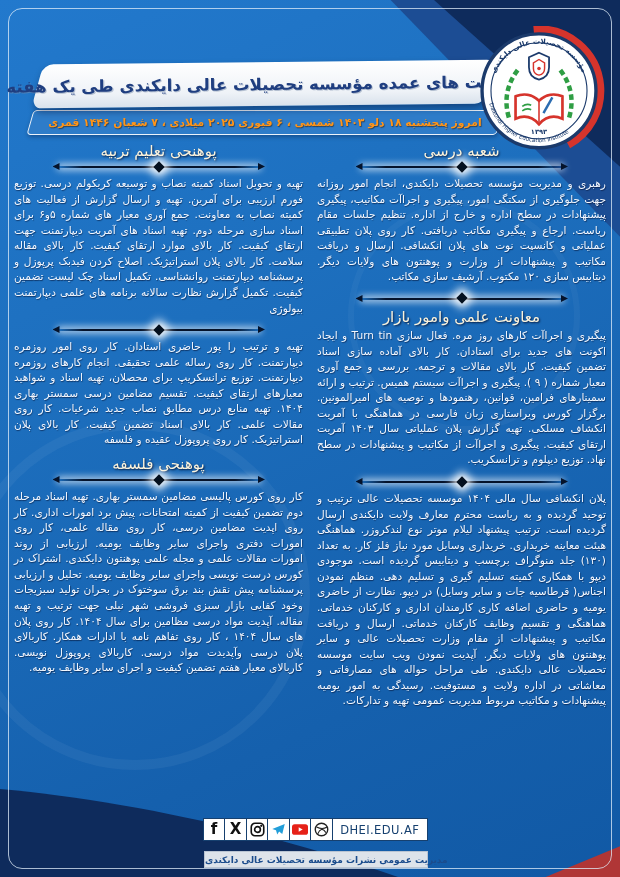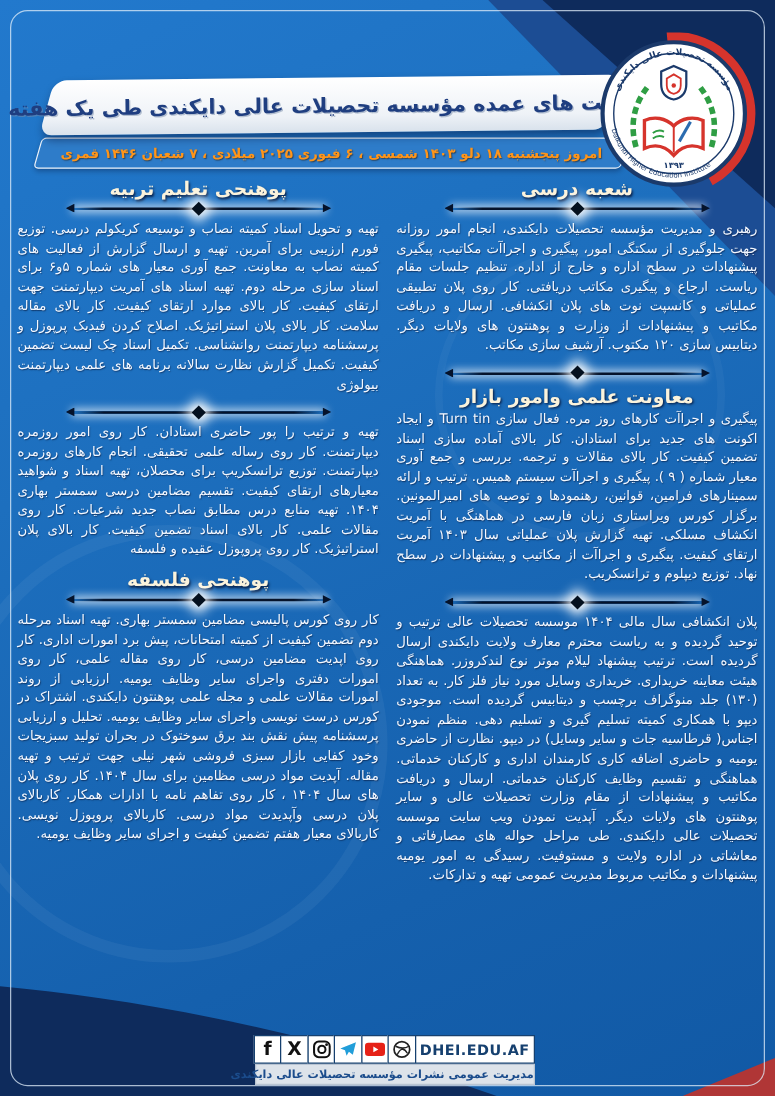--- a/index.html
+++ b/index.html
@@ -36,21 +36,21 @@
         align-items:center;justify-content:center;}
   .datebar-inner span{color:#ff9519;font-weight:bold;font-size:10.8px;direction:rtl;
         white-space:nowrap;text-shadow:0.7px 0.9px 1px rgba(40,20,0,.55);}
   .logo{position:absolute;right:14px;top:26px;width:134px;height:134px;z-index:7;}
 
   
   .columns{position:absolute;top:141px;left:12px;right:12px;bottom:12px;
         display:flex;flex-direction:row-reverse;gap:10px;z-index:3;overflow:hidden;}
   .col{width:calc(50% - 5px);direction:rtl;}
   .sec{margin-bottom:7px;}
-  .sec-title{color:#fbf3dc;font-weight:bold;font-size:15px;text-align:center;
+  .sec-title{color:#fbf3dc;font-weight:normal;font-size:15px;text-align:center;
         margin:1px 0 0;text-shadow:1px 1.4px 2px rgba(0,0,25,.75);}
   .orn{position:relative;height:13px;width:212px;margin:0 auto 3px;display:flex;
         align-items:center;justify-content:center;}
   .orn .line{position:absolute;left:6px;right:6px;top:6px;height:2px;
         background:linear-gradient(to right,rgba(0,0,0,0),#05132b 12%,#05132b 88%,rgba(0,0,0,0));
         box-shadow:0 0 7px 2px rgba(255,255,255,.75);}
   .orn .tick{position:absolute;top:3px;width:7px;height:7px;background:#05132b;
         clip-path:polygon(0 50%,100% 0,100% 100%);}
   .orn .tick.l{left:0;}
   .orn .tick.r{right:0;transform:scaleX(-1);}
@@ -61,23 +61,23 @@
 
   
   .footer{position:absolute;left:204px;bottom:9px;width:224px;z-index:8;}
   .social-row{display:flex;align-items:stretch;height:23px;}
   .sicon{width:23px;background:#fff;border:1.5px solid #16406f;margin-left:-1.5px;
         display:flex;align-items:center;justify-content:center;box-sizing:border-box;}
   .sicon svg{display:block;}
   .glyph{font-weight:bold;font-size:15px;color:#111;line-height:1;font-family:"DejaVu Sans",sans-serif;}
   .sitebox{flex:1;background:#fff;border:1.5px solid #16406f;margin-left:-1.5px;
         display:flex;align-items:center;justify-content:center;box-sizing:border-box;}
-  .sitebox span{color:#16406f;font-weight:bold;font-size:11.5px;letter-spacing:.4px;}
-  .caption-bar{margin-top:0;background:#dde3ea;border:1px solid #b9c4d2;height:15px;
-        display:flex;align-items:center;justify-content:flex-end;}
+  .sitebox span{color:#16406f;font-weight:normal;font-size:11.5px;letter-spacing:.4px;}
+  .caption-bar{margin-top:10px;background:#dde3ea;border:1px solid #b9c4d2;height:15px;
+        display:flex;align-items:center;justify-content:flex-start;}
   .caption-bar span{color:#1b4c8c;font-weight:bold;font-size:9px;direction:rtl;white-space:nowrap;}
 </style>
 </head>
 <body>
 
 <div class="page">
 
   <div class="corner-tr-mid"></div>
   <div class="corner-tr-dark"></div>
   <div class="corner-br-red"></div>

